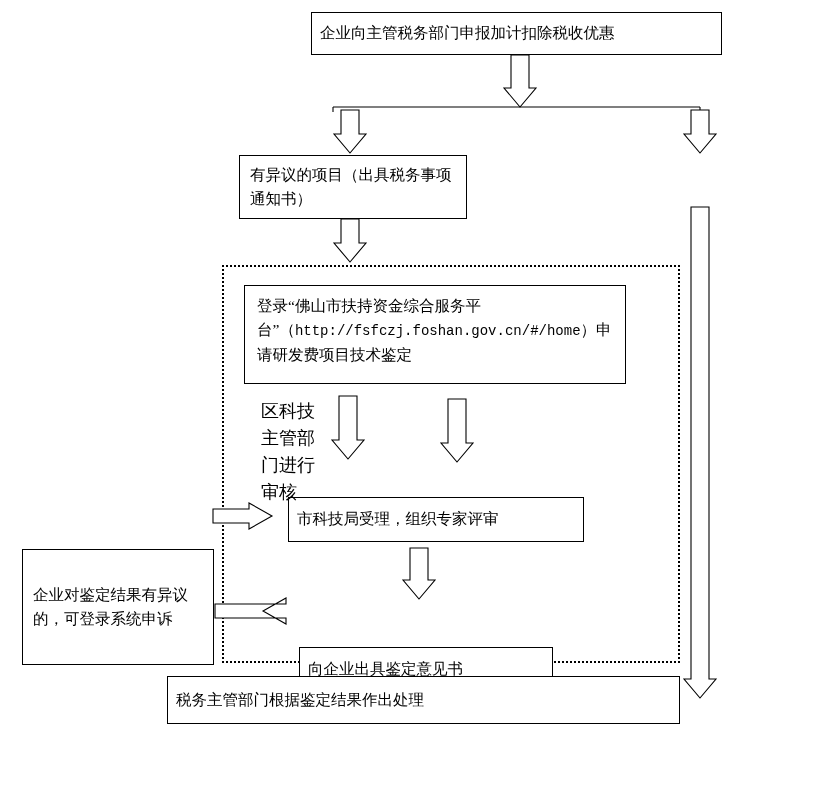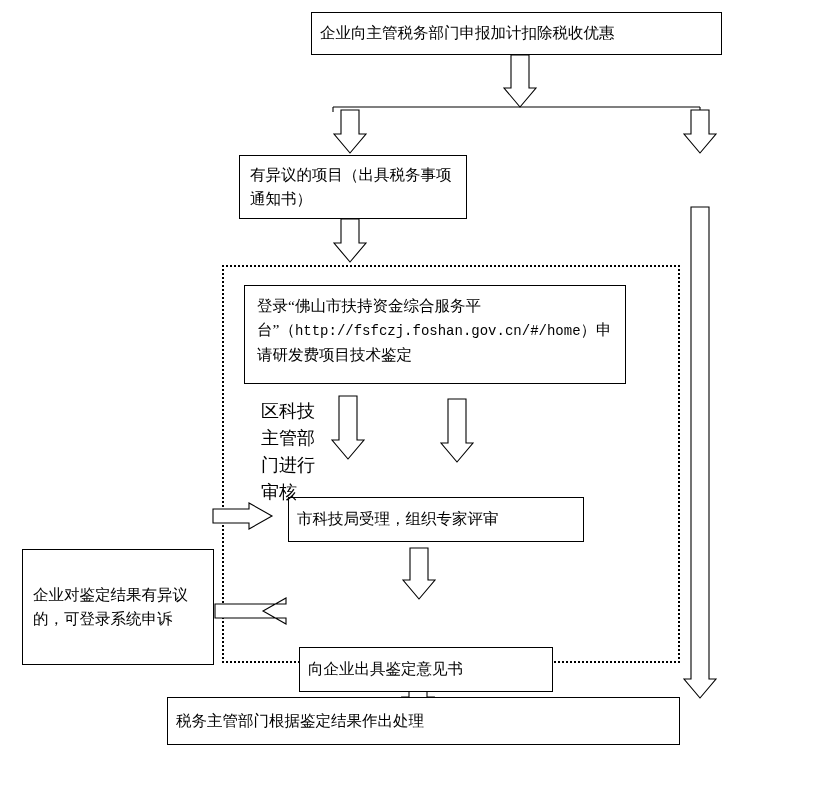--- a/index.html
+++ b/index.html
@@ -130,20 +130,20 @@
   </div>
 
   <div class="box" style="left:299px; top:601px; width:254px; height:45px;margin-top:46px;">
     <span>向企业出具鉴定意见书</span>
   </div>
 
   <div class="box left-align" style="left:22px; top:505px; width:192px; height:116px; padding:8px 10px;margin-top:44px;">
     <span>企业对鉴定结果有异议的，可登录系统申诉</span>
   </div>
 
-  <div class="box" style="left:167px; top:697px; width:513px; height:48px;">
+  <div class="box" style="left:167px; top:676px; width:513px; height:48px;">
     <span>税务主管部门根据鉴定结果作出处理</span>
   </div>
 
   <div class="plain-text" style="left:261px; top:398px; width:68px;">区科技主管部门进行审核</div>
 
 
 </div>
 
 </body></html>

